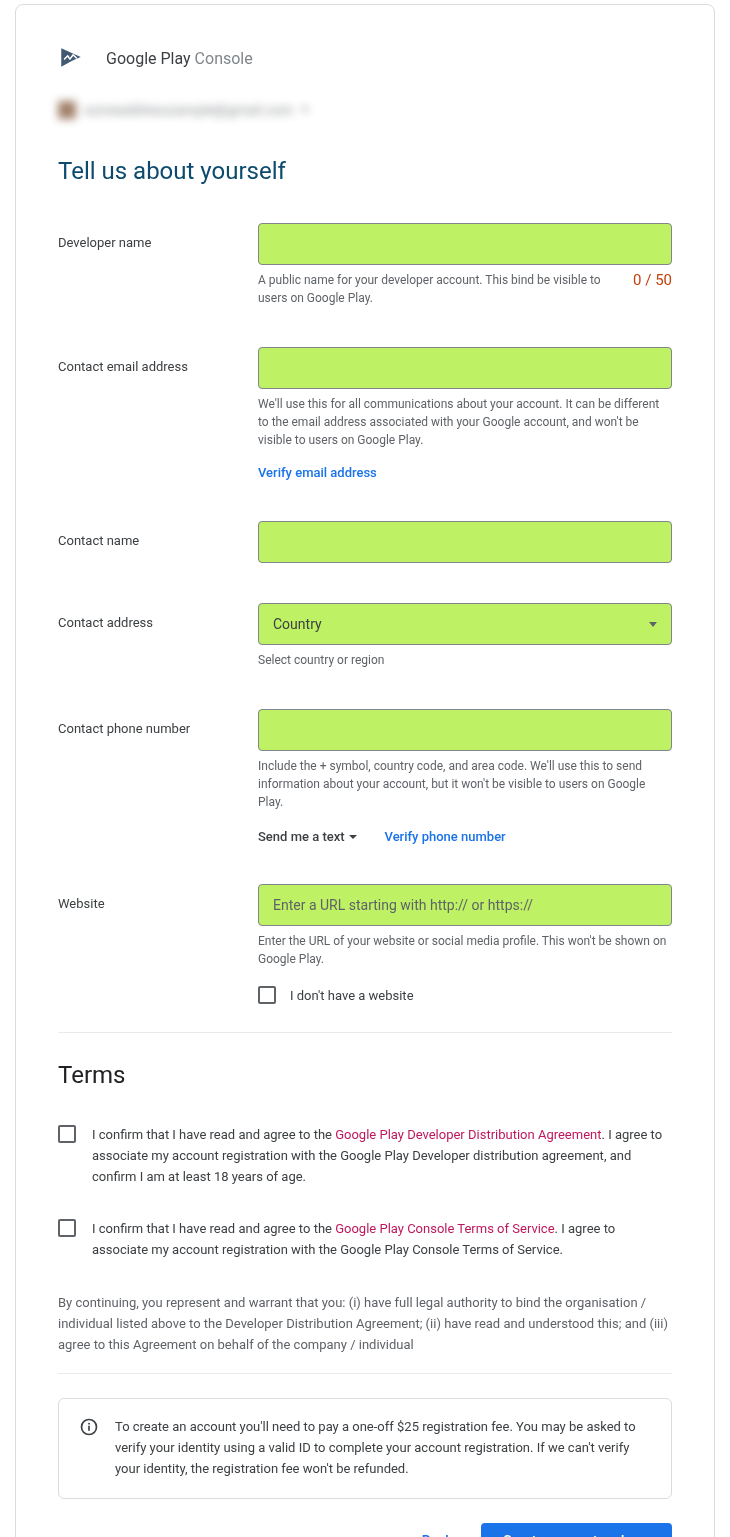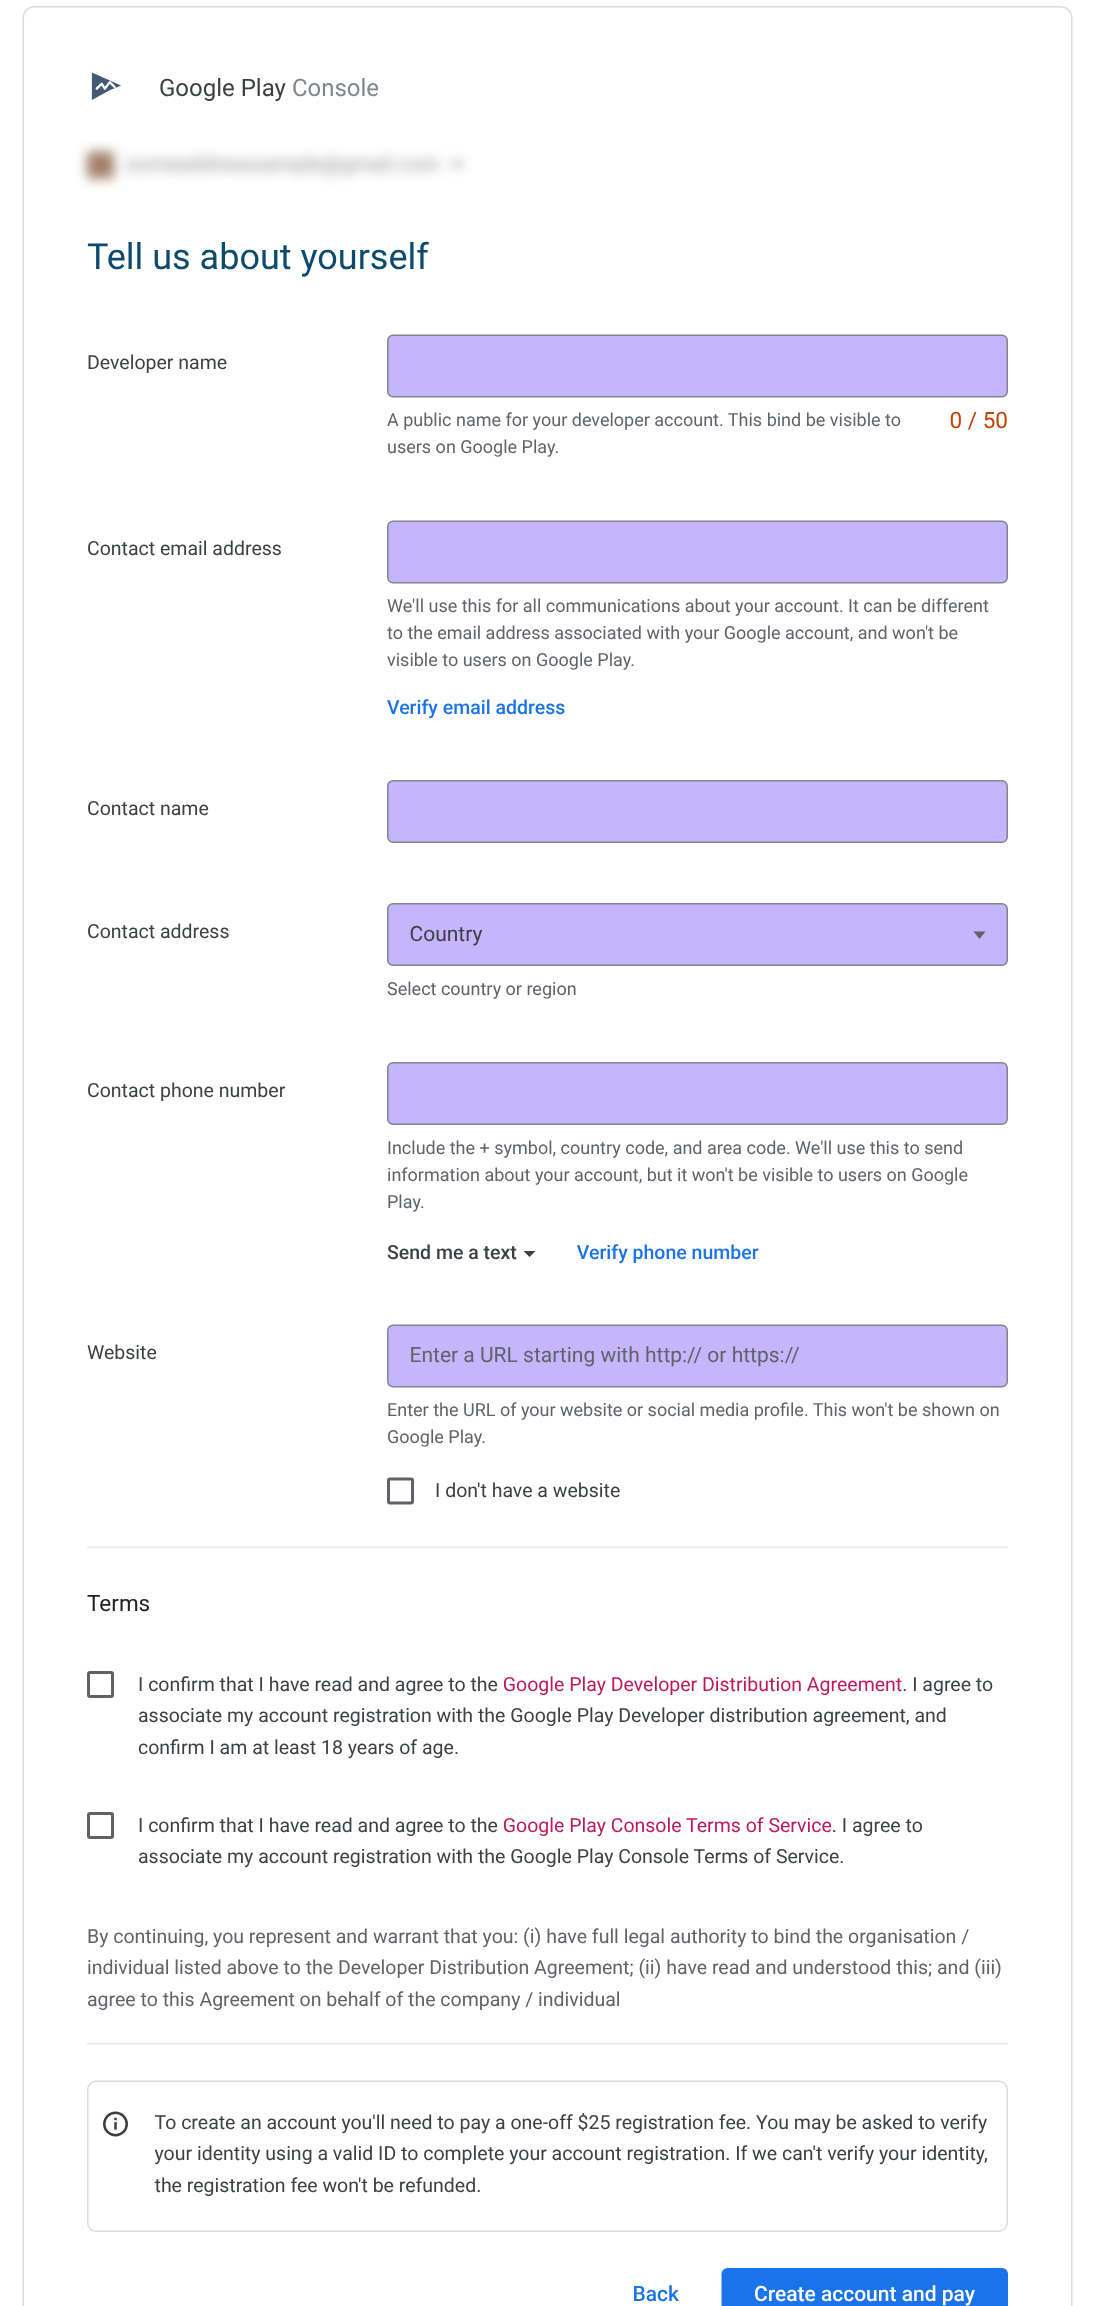--- a/index.html
+++ b/index.html
@@ -60,21 +60,21 @@
     }
     .row .control { flex: 1; }
     .text-input, .select-input {
       width: 100%;
       height: 42px;
       border: 1px solid #80868b;
       border-radius: 4px;
       padding: 0 14px;
       font-size: 14px;
       color: #3c4043;
-      background: #c4b5fd;
+      background: #bef264;
       outline: none;
       font-family: inherit;
     }
     .text-input::placeholder { color: #5f6368; }
     .select-input {
       appearance: none;
       cursor: pointer;
       position: relative;
       display: flex;
       align-items: center;
@@ -119,41 +119,41 @@
     }
     .checkbox {
       width: 18px; height: 18px;
       border: 2px solid #5f6368;
       border-radius: 2px;
       flex-shrink: 0;
       cursor: pointer;
     }
     .checkbox-label { font-size: 13px; color: #3c4043; }
     .divider { border: none; border-top: 1px solid #e8eaed; margin: 10px 0 28px; }
-    h2 { font-size: 15px; font-weight: 400; margin-bottom: 36px; }
+    h2 { font-size: 24px; font-weight: 400; margin-bottom: 36px; }
     .term-row {
       display: flex;
       gap: 16px;
       margin-bottom: 32px;
       font-size: 13px;
       line-height: 1.6;
       color: #3c4043;
     }
     .term-text a, .term-text .a { color: #be185d; cursor: pointer; }
     .legal {
       font-size: 13px;
       color: #5f6368;
       line-height: 1.6;
       margin-bottom: 18px;
     }
     .divider2 { border: none; border-top: 1px solid #e8eaed; margin: 0 0 24px; }
     .info-box {
       border: 1px solid #dadce0;
       border-radius: 6px;
-      padding: 18px 8px;
+      padding: 18px 20px;
       display: flex;
       gap: 16px;
       align-items: flex-start;
       font-size: 13px;
       color: #3c4043;
       line-height: 1.6;
     }
     .footer {
       display: flex;
       justify-content: flex-end;

